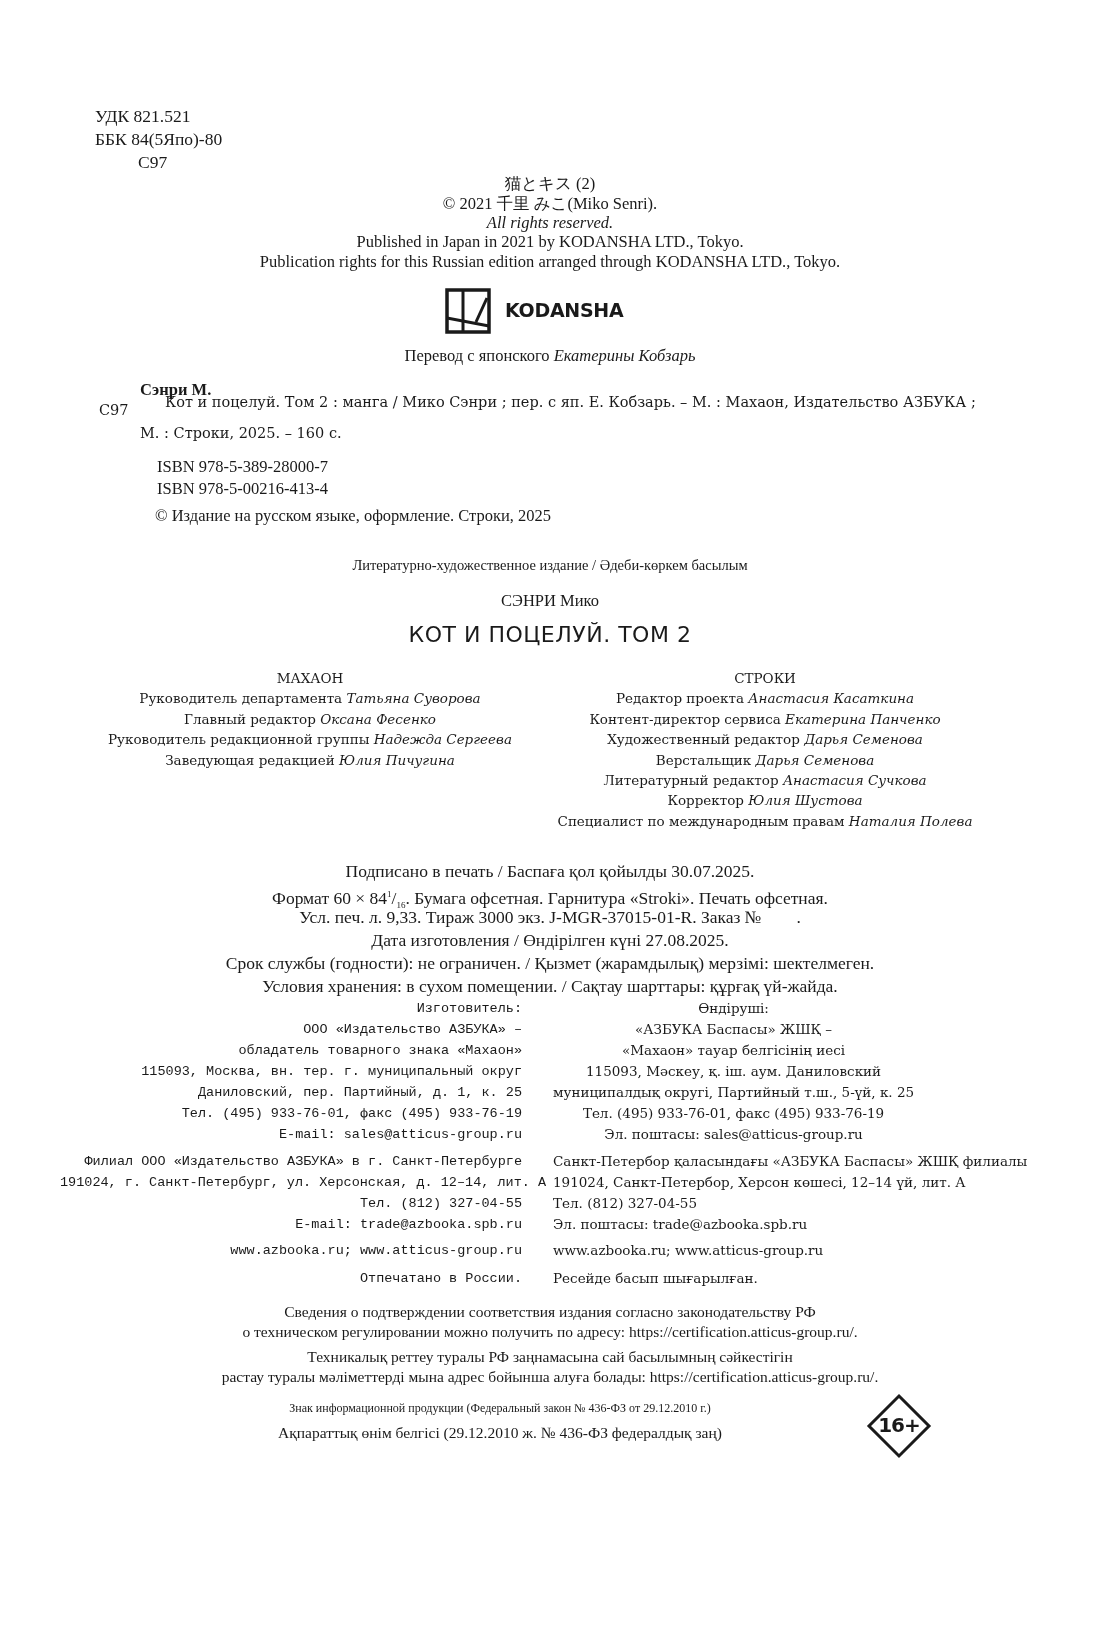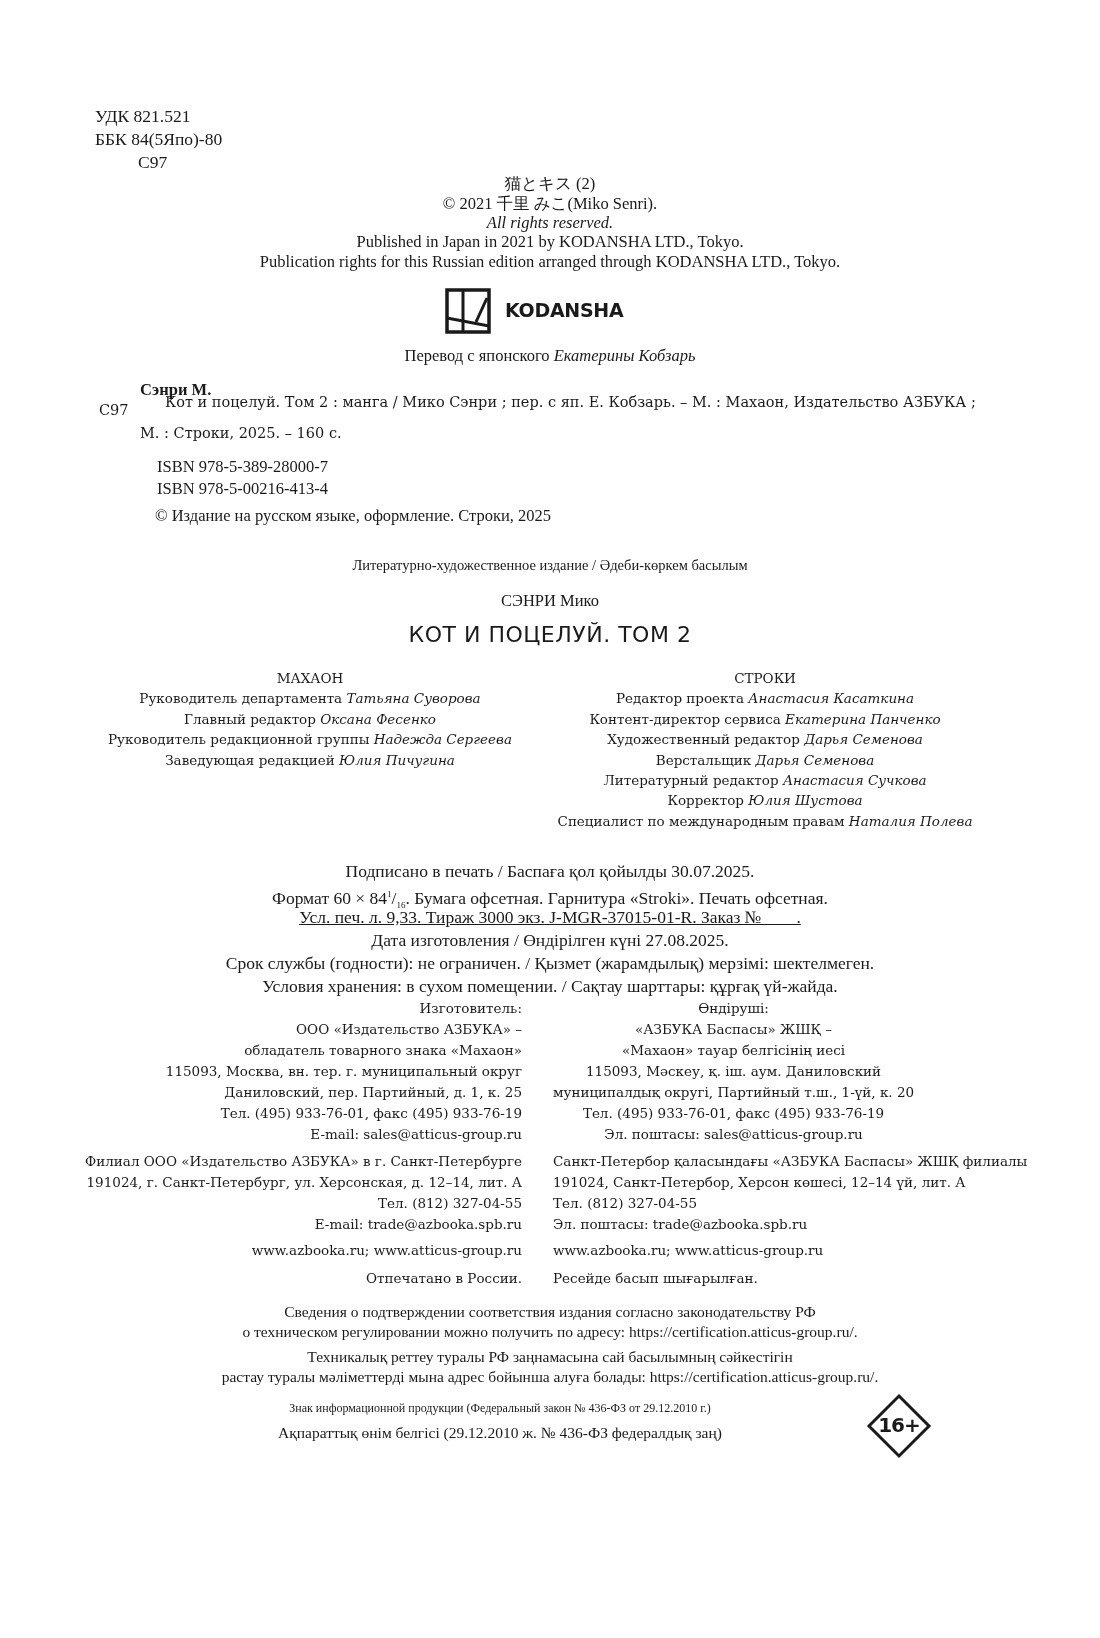--- a/index.html
+++ b/index.html
@@ -17,21 +17,21 @@
     i, .it { font-style: italic; }
     .bold { font-weight: bold; }
     .title {
       font-family: "DejaVu Sans", sans-serif; font-size: 22px; letter-spacing: 0.5px;
       font-weight: 500;
     }
     .col { position: absolute; text-align: center; white-space: nowrap; }
     .col div { height: 20.4px; line-height: 20.4px; }
     .addr { position: absolute; white-space: nowrap; }
     .addr div { height: 21px; line-height: 21px; }
-    .addr.right-al { text-align: right; }
+    .addr.right-al { text-align: right; font-family: Liberation Mono, monospace; }
     .addr.left-al { text-align: left; }
     .imprint div { height: 23px; line-height: 23px; }
     sup, sub { font-size: 9px; }
     .logo-box { position: absolute; }
     .logo-text {
       font-family: "DejaVu Sans", sans-serif; font-weight: bold; font-size: 19px;
       letter-spacing: -0.3px;
     }
   </style>
 </head>
@@ -89,21 +89,21 @@
   <div><span>Художественный редактор </span><i>Дарья Семенова</i></div>
   <div><span>Верстальщик </span><i>Дарья Семенова</i></div>
   <div><span>Литературный редактор </span><i>Анастасия Сучкова</i></div>
   <div><span>Корректор </span><i>Юлия Шустова</i></div>
   <div><span>Специалист по международным правам </span><i>Наталия Полева</i></div>
 </div>
 
 <div class="c imprint cond16" style="top:860px;">
   <div>Подписано в печать / Баспаға қол қойылды 30.07.2025.</div>
   <div><span>Формат 60 × 84</span><sup>1</sup><span>/</span><sub>16</sub><span>. Бумага офсетная. Гарнитура «Stroki». Печать офсетная.</span></div>
-  <div style="white-space:pre;text-decoration:underline;">Усл. печ. л. 9,33. Тираж 3000 экз. J-MGR-37015-01-R. Заказ №        .</div>
+  <div style="white-space:pre;">Усл. печ. л. 9,33. Тираж 3000 экз. J-MGR-37015-01-R. Заказ №        .</div>
   <div>Дата изготовления / Өндірілген күні 27.08.2025.</div>
   <div>Срок службы (годности): не ограничен. / Қызмет (жарамдылық) мерзімі: шектелмеген.</div>
   <div>Условия хранения: в сухом помещении. / Сақтау шарттары: құрғақ үй-жайда.</div>
 </div>
 
 <div class="addr right-al t14" style="left:60px; width:462px; top:998px;">
   <div>Изготовитель:</div>
   <div>ООО «Издательство АЗБУКА» –</div>
   <div>обладатель товарного знака «Махаон»</div>
   <div>115093, Москва, вн. тер. г. муниципальный округ</div>
@@ -122,21 +122,21 @@
 </div>
 <div class="addr right-al t14" style="left:60px; width:462px; top:1268px;">
   <div>Отпечатано в России.</div>
 </div>
 
 <div class="addr left-al t14" style="left:553px; top:998px;text-align:center;">
   <div>Өндіруші:</div>
   <div>«АЗБУКА Баспасы» ЖШҚ –</div>
   <div>«Махаон» тауар белгісінің иесі</div>
   <div>115093, Мәскеу, қ. іш. аум. Даниловский</div>
-  <div>муниципалдық округі, Партийный т.ш., 1-үй, к. 20</div>
+  <div>муниципалдық округі, Партийный т.ш., 5-үй, к. 25</div>
   <div>Тел. (495) 933-76-01, факс (495) 933-76-19</div>
   <div>Эл. поштасы: sales@atticus-group.ru</div>
 </div>
 <div class="addr left-al t14" style="left:553px; top:1151px;">
   <div>Санкт-Петербор қаласындағы «АЗБУКА Баспасы» ЖШҚ филиалы</div>
   <div>191024, Санкт-Петербор, Херсон көшесі, 12–14 үй, лит. А</div>
   <div>Тел. (812) 327-04-55</div>
   <div>Эл. поштасы: trade@azbooka.spb.ru</div>
 </div>
 <div class="addr left-al t14" style="left:553px; top:1240px;">

